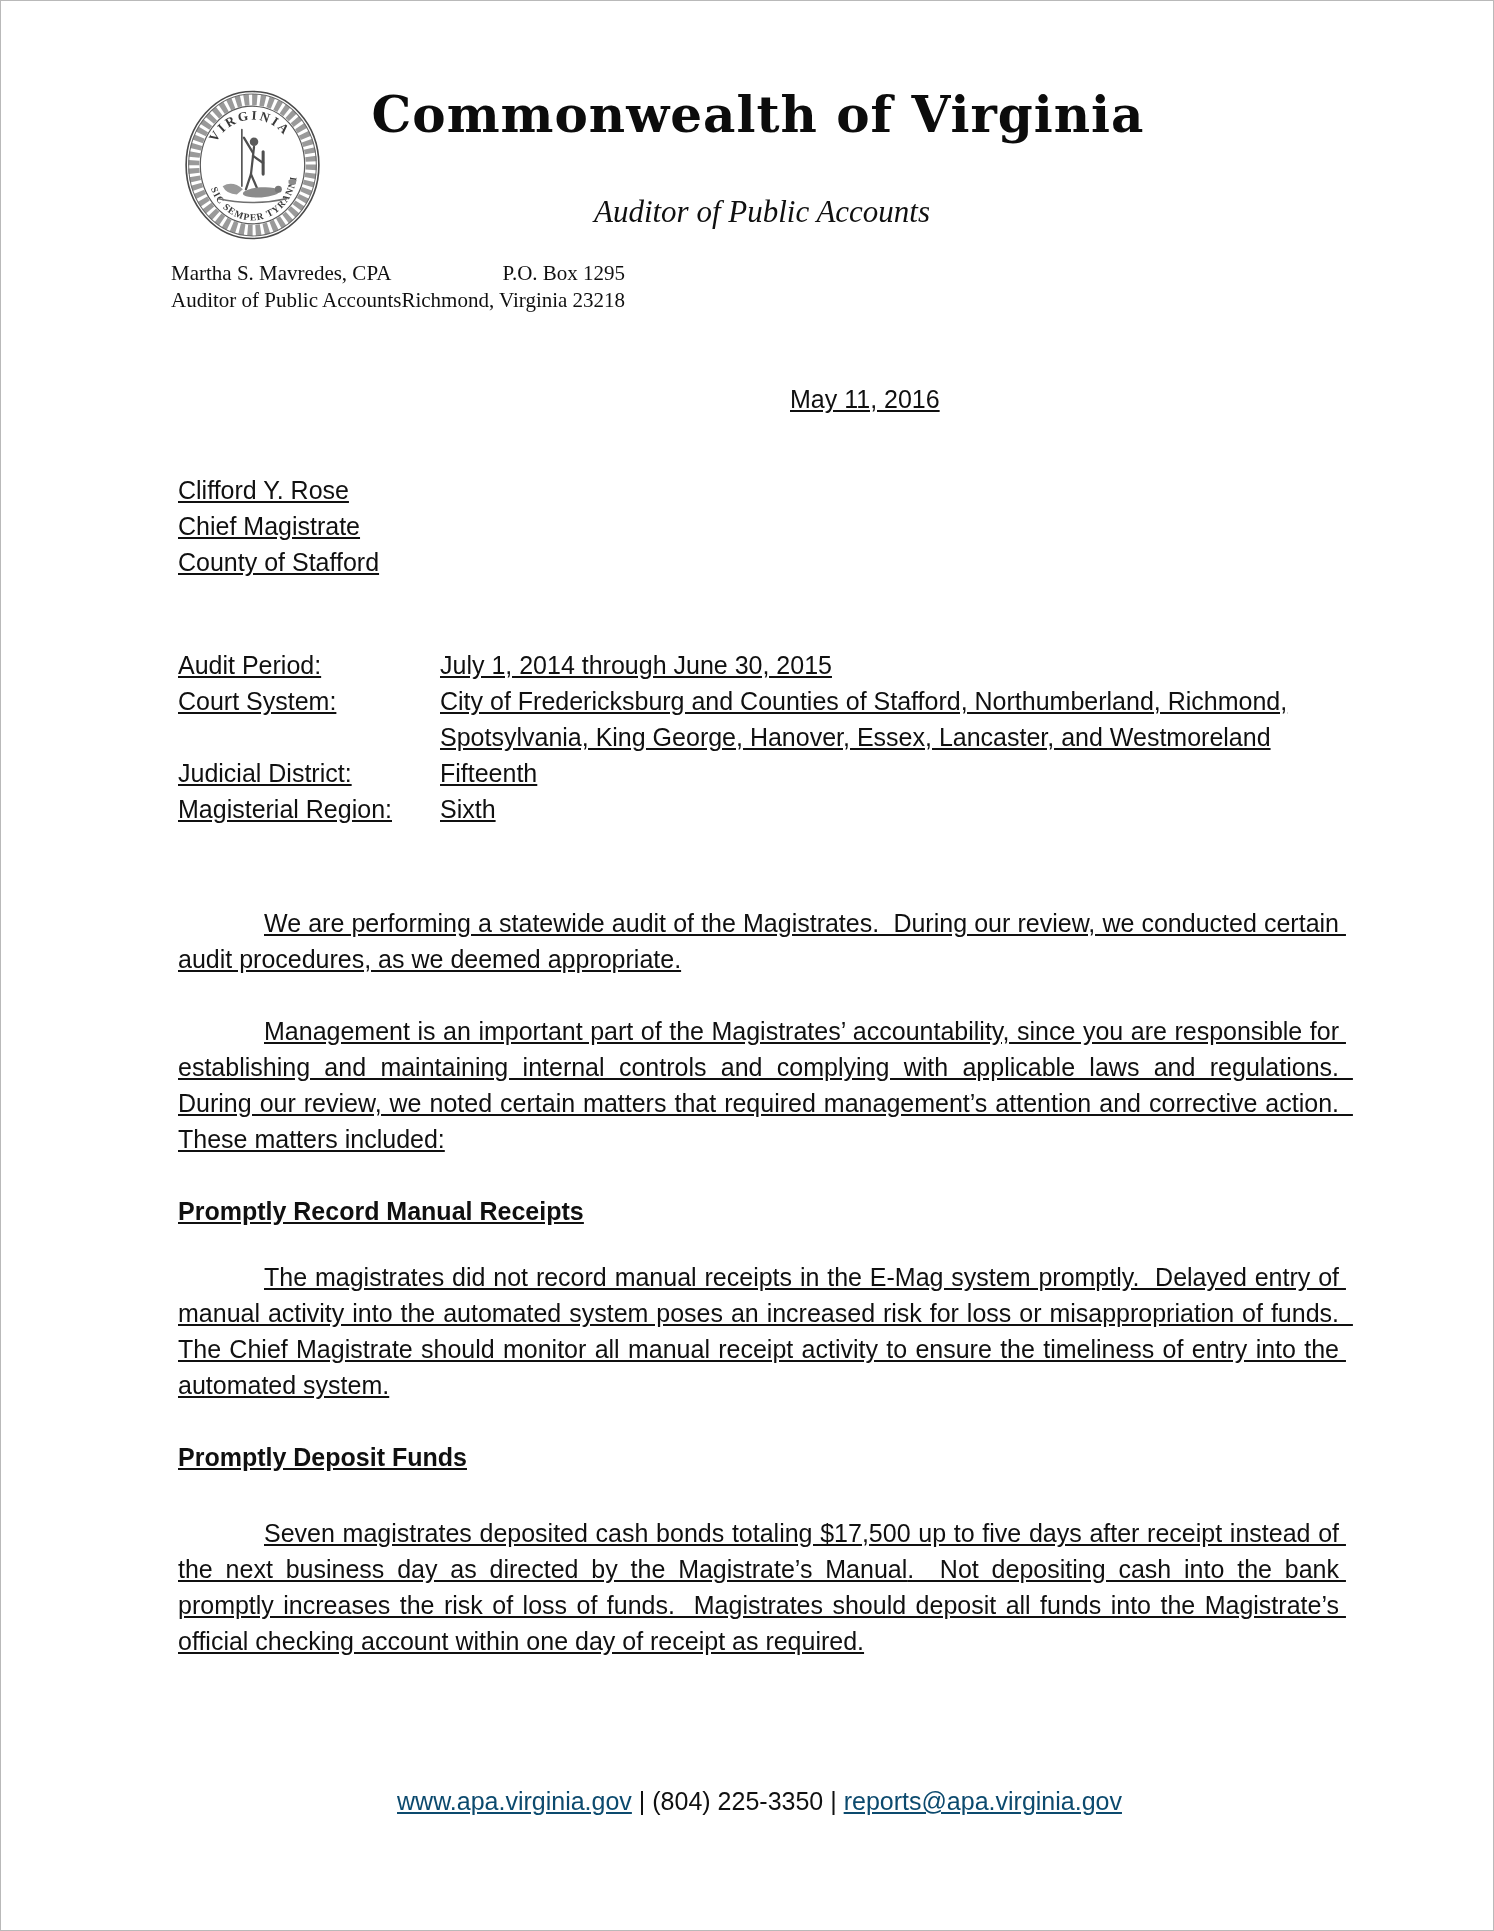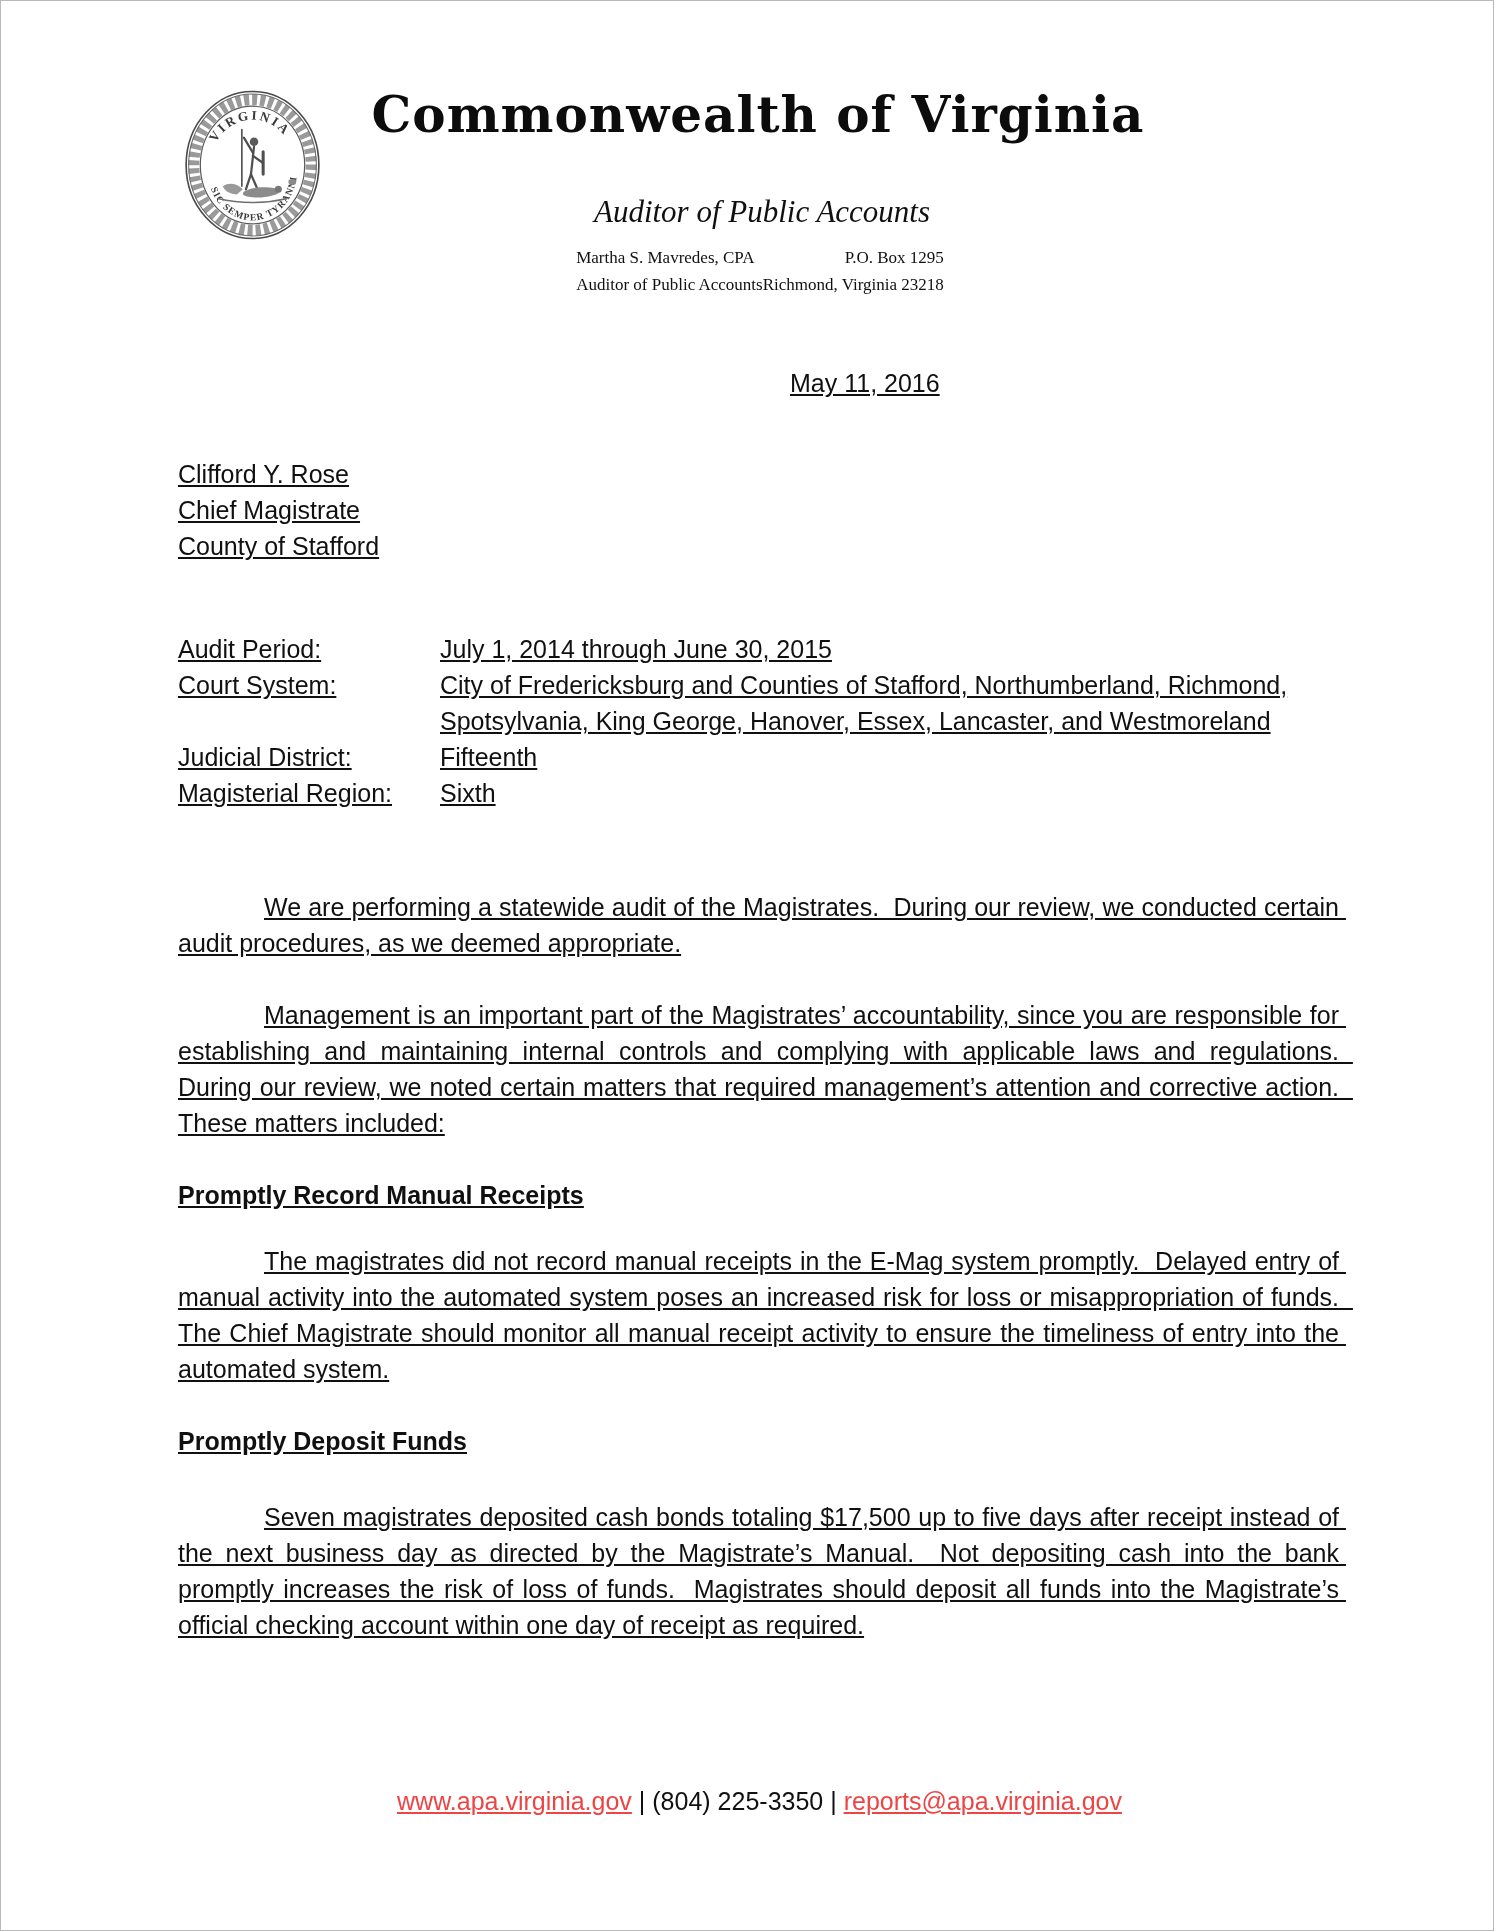--- a/index.html
+++ b/index.html
@@ -28,26 +28,26 @@
   .subtitle{
     margin-top:50px;
     text-align:center;
     font-family:"Liberation Serif", serif;
     font-style:italic;
     font-size:31px;
     line-height:36px;
     padding-left:30px;
   }
   .contact-row{
-    margin-top:14px;
+    margin-top:30px;
     display:flex;
-    justify-content:center;
+    justify-content:flex-start;
     padding:0 144px 0 170px;
     font-family:"Liberation Serif", serif;
-    font-size:17px;
+    font-size:21px;
     line-height:27px;
   }
   .contact-right{text-align:right;}
   .content{padding:0 154px 0 177px;text-decoration:underline;}
   .date-line{
     margin-top:67px;
     margin-left:612px;
     font-size:25px;
     line-height:36px;
   }
@@ -87,21 +87,21 @@
   .underlined{text-decoration:underline;}
   .footer{
     position:absolute;
     left:0;right:0;
     top:1782px;
     text-align:center;
     font-size:25px;
     line-height:36px;
     padding-left:25px;
   }
-  .footer a{color:#ef4444;text-decoration:underline;cursor:pointer;}
+  .footer a{color:#0c4a6e;text-decoration:underline;cursor:pointer;}
   .footer .sep{color:#101010;}
 </style>
 </head>
 <body>
 
 <div class="page">
 
   <svg class="seal" viewBox="0 0 135 150" aria-hidden="true">
     <ellipse cx="67.5" cy="75" rx="65.5" ry="72.5" fill="#ffffff" stroke="#4a4a4a" stroke-width="1.6"></ellipse>
     <ellipse cx="67.5" cy="75" rx="58" ry="64.5" fill="none" stroke="#9a9a9a" stroke-width="11" stroke-dasharray="5 3"></ellipse>

